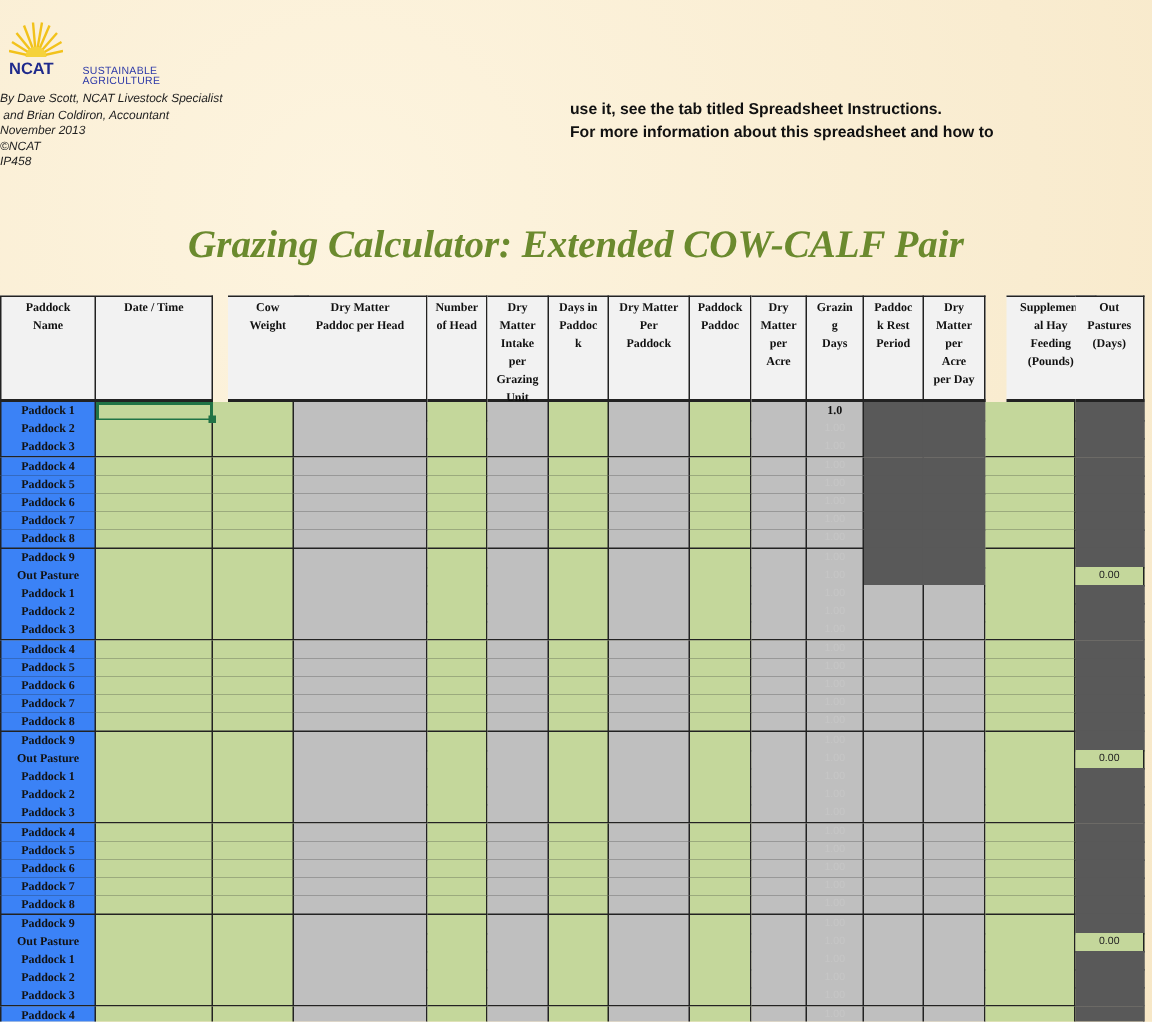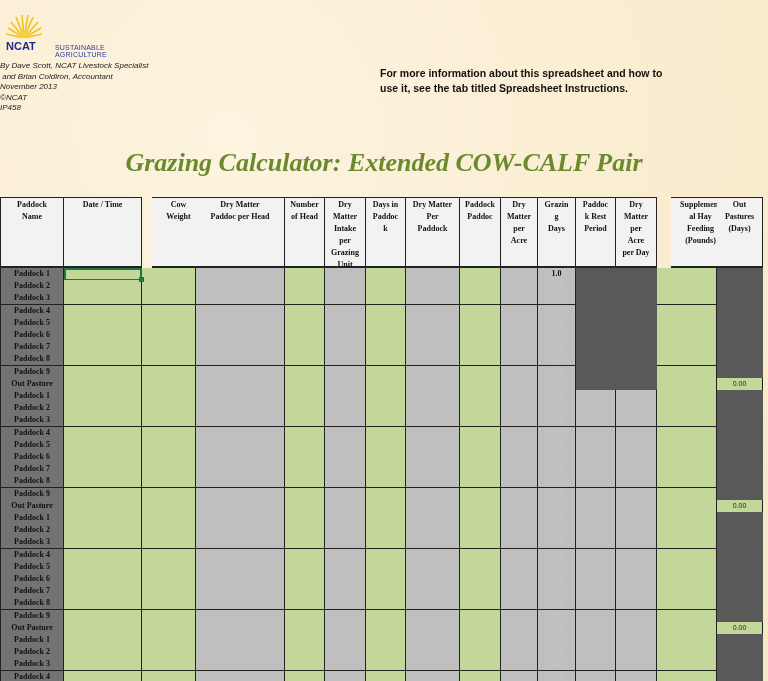--- a/index.html
+++ b/index.html
@@ -17,21 +17,21 @@
   .credits { position: absolute; left: 0; top: 61px; font: 8px "Liberation Sans", sans-serif; color: #222; line-height: 10.5px; }
   .credits div { white-space: pre; font-style: italic; }
   .info { position: absolute; left: 380px; top: 66px; font: bold 10.5px "Liberation Sans", sans-serif; color: #111; line-height: 15px; }
   .title { position: absolute; left: 0; width: 768px; top: 148px; text-align: center; font: italic bold 26px "Liberation Serif", serif; color: #6b8a2e; }
   .grid { position: absolute; left: 0; top: 197px; }
   .hdr { position: absolute; top: 0; height: 71px; background: #f2f2f2; border-right: 1px solid #222; border-top: 1px solid #222; border-bottom: 2px solid #222; box-sizing: border-box; font: bold 8px "Liberation Serif", serif; text-align: center; line-height: 12px; padding-top: 1px; color: #111; }
   .cell { position: absolute; height: 12px; box-sizing: border-box; border-right: 1px solid #222; border-bottom: 1px solid #222; font: bold 8px "Liberation Serif", serif; line-height: 11px; text-align: center; color: #111; }
   .g { background: #c4d79b; }
   .s { background: #bfbfbf; }
   .d { background: #595959; border-color: #595959; }
-  .rowlbl { background: #737373; }
+  .rowlbl { background: #3b82f6; }
   .hid { color: #c6c6c6; font-family: "Liberation Sans", sans-serif; font-weight: normal; font-size: 7px; }
   .val { font-family: "Liberation Sans", sans-serif; font-weight: normal; font-size: 7px; color: #222; }
   .sel { outline: 2px solid #217346; outline-offset: -2px; }
   .sel-handle { position: absolute; width: 5px; height: 5px; background: #217346; }
 </style>
 </head>
 <body>
 
 <div class="logo">
   <svg class="logo-sun" viewBox="0 0 36 24">
@@ -55,22 +55,22 @@
 
 <div class="credits">
   <div>By Dave Scott, NCAT Livestock Specialist</div>
   <div> and Brian Coldiron, Accountant</div>
   <div>November 2013</div>
   <div>©NCAT</div>
   <div>IP458</div>
 </div>
 
 <div class="info">
+  <div>use it, see the tab titled Spreadsheet Instructions.</div>
   <div>For more information about this spreadsheet and how to</div>
-  <div>use it, see the tab titled Spreadsheet Instructions.</div>
 </div>
 
 <div class="title">Grazing Calculator: Extended COW-CALF Pair</div>
 
 <div class="grid" id="grid">
     <div class="hdr" style="left: 0px; width: 64px; border-left: 1px solid rgb(34, 34, 34);">
       <div>Paddock</div>
       <div>Name</div>
     </div>
     <div class="hdr" style="left: 64px; width: 78px;">

